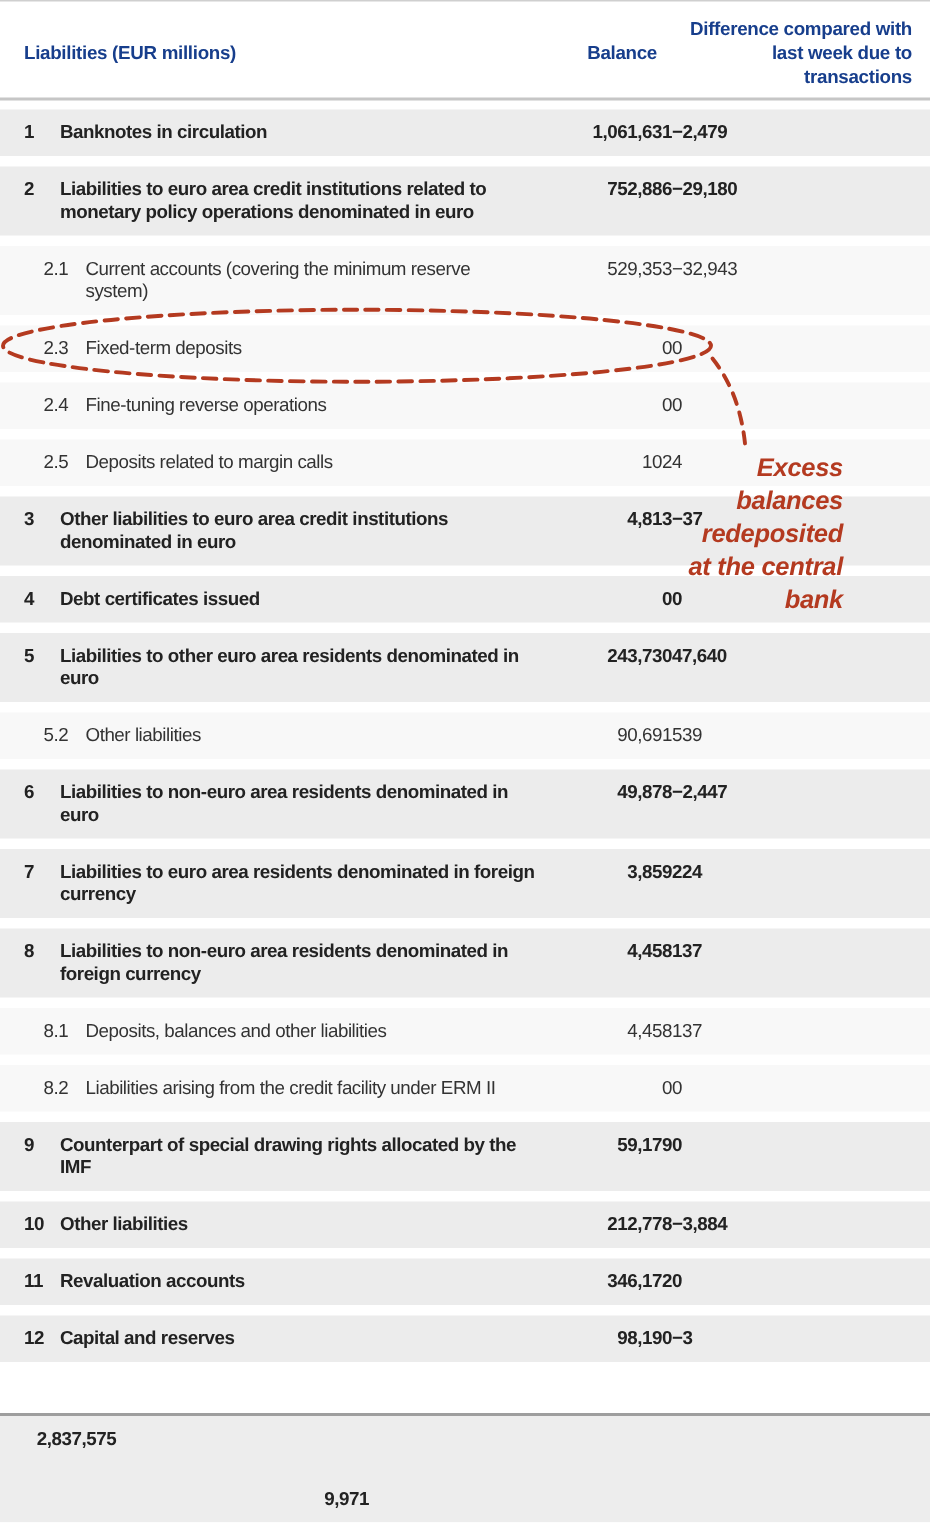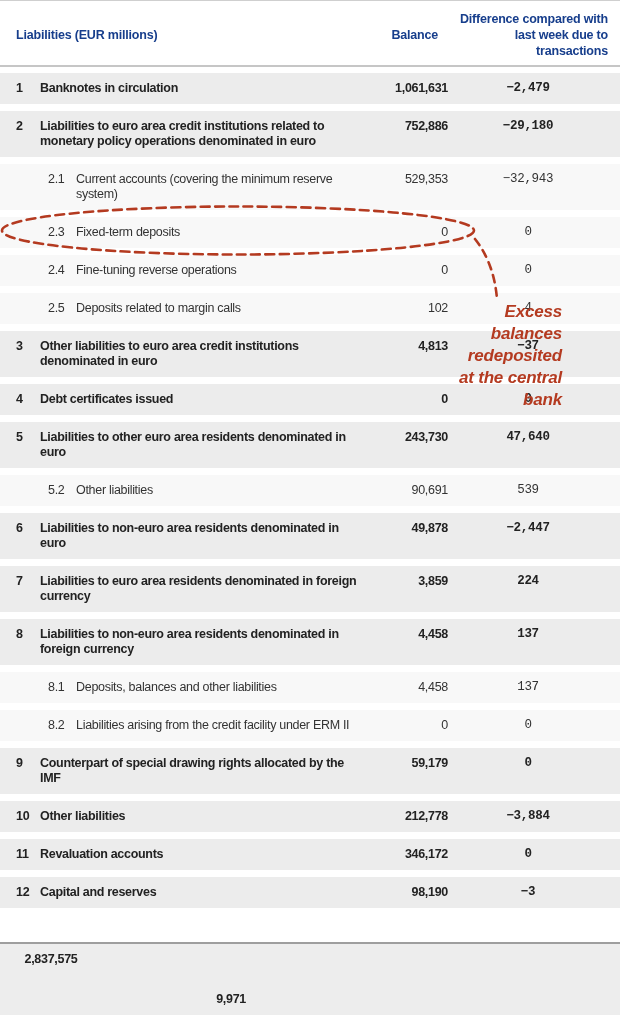--- a/index.html
+++ b/index.html
@@ -29,24 +29,24 @@
   .row{
     display:flex;align-items:flex-start;
     padding:8px 12px 8px 16px;
     margin-bottom:7px;
     font-size:12.5px;line-height:15px;
     letter-spacing:-0.3px;
   }
   .row.main{background:#ececec;font-weight:bold;color:#222;}
   .row.sub{background:#f8f8f8;font-weight:normal;color:#333;}
   .row .num{width:24px;flex-shrink:0;}
-  .row.sub .num{margin-left:32px;width:28px;}
+  .row.sub .num{margin-left:13px;width:28px;}
   .row .label{flex:1;padding-right:6px;white-space:pre-line;}
   .row .bal{width:70px;flex-shrink:0;text-align:right;}
-  .row .diff{width:160px;flex-shrink:0;text-align:center;font-family:Liberation Mono, monospace;}
+  .row .diff{width:160px;flex-shrink:0;text-align:left;}
   
   .trow{
     margin-top:auto;
     display:flex;align-items:flex-start;
     border-top:2px solid #9e9e9e;
     background:#ededed;
     padding:8px 12px 8px 16px;
     font-size:12.5px;line-height:15px;font-weight:bold;color:#222;
     letter-spacing:-0.3px;
     min-height:33px;box-sizing:border-box;

